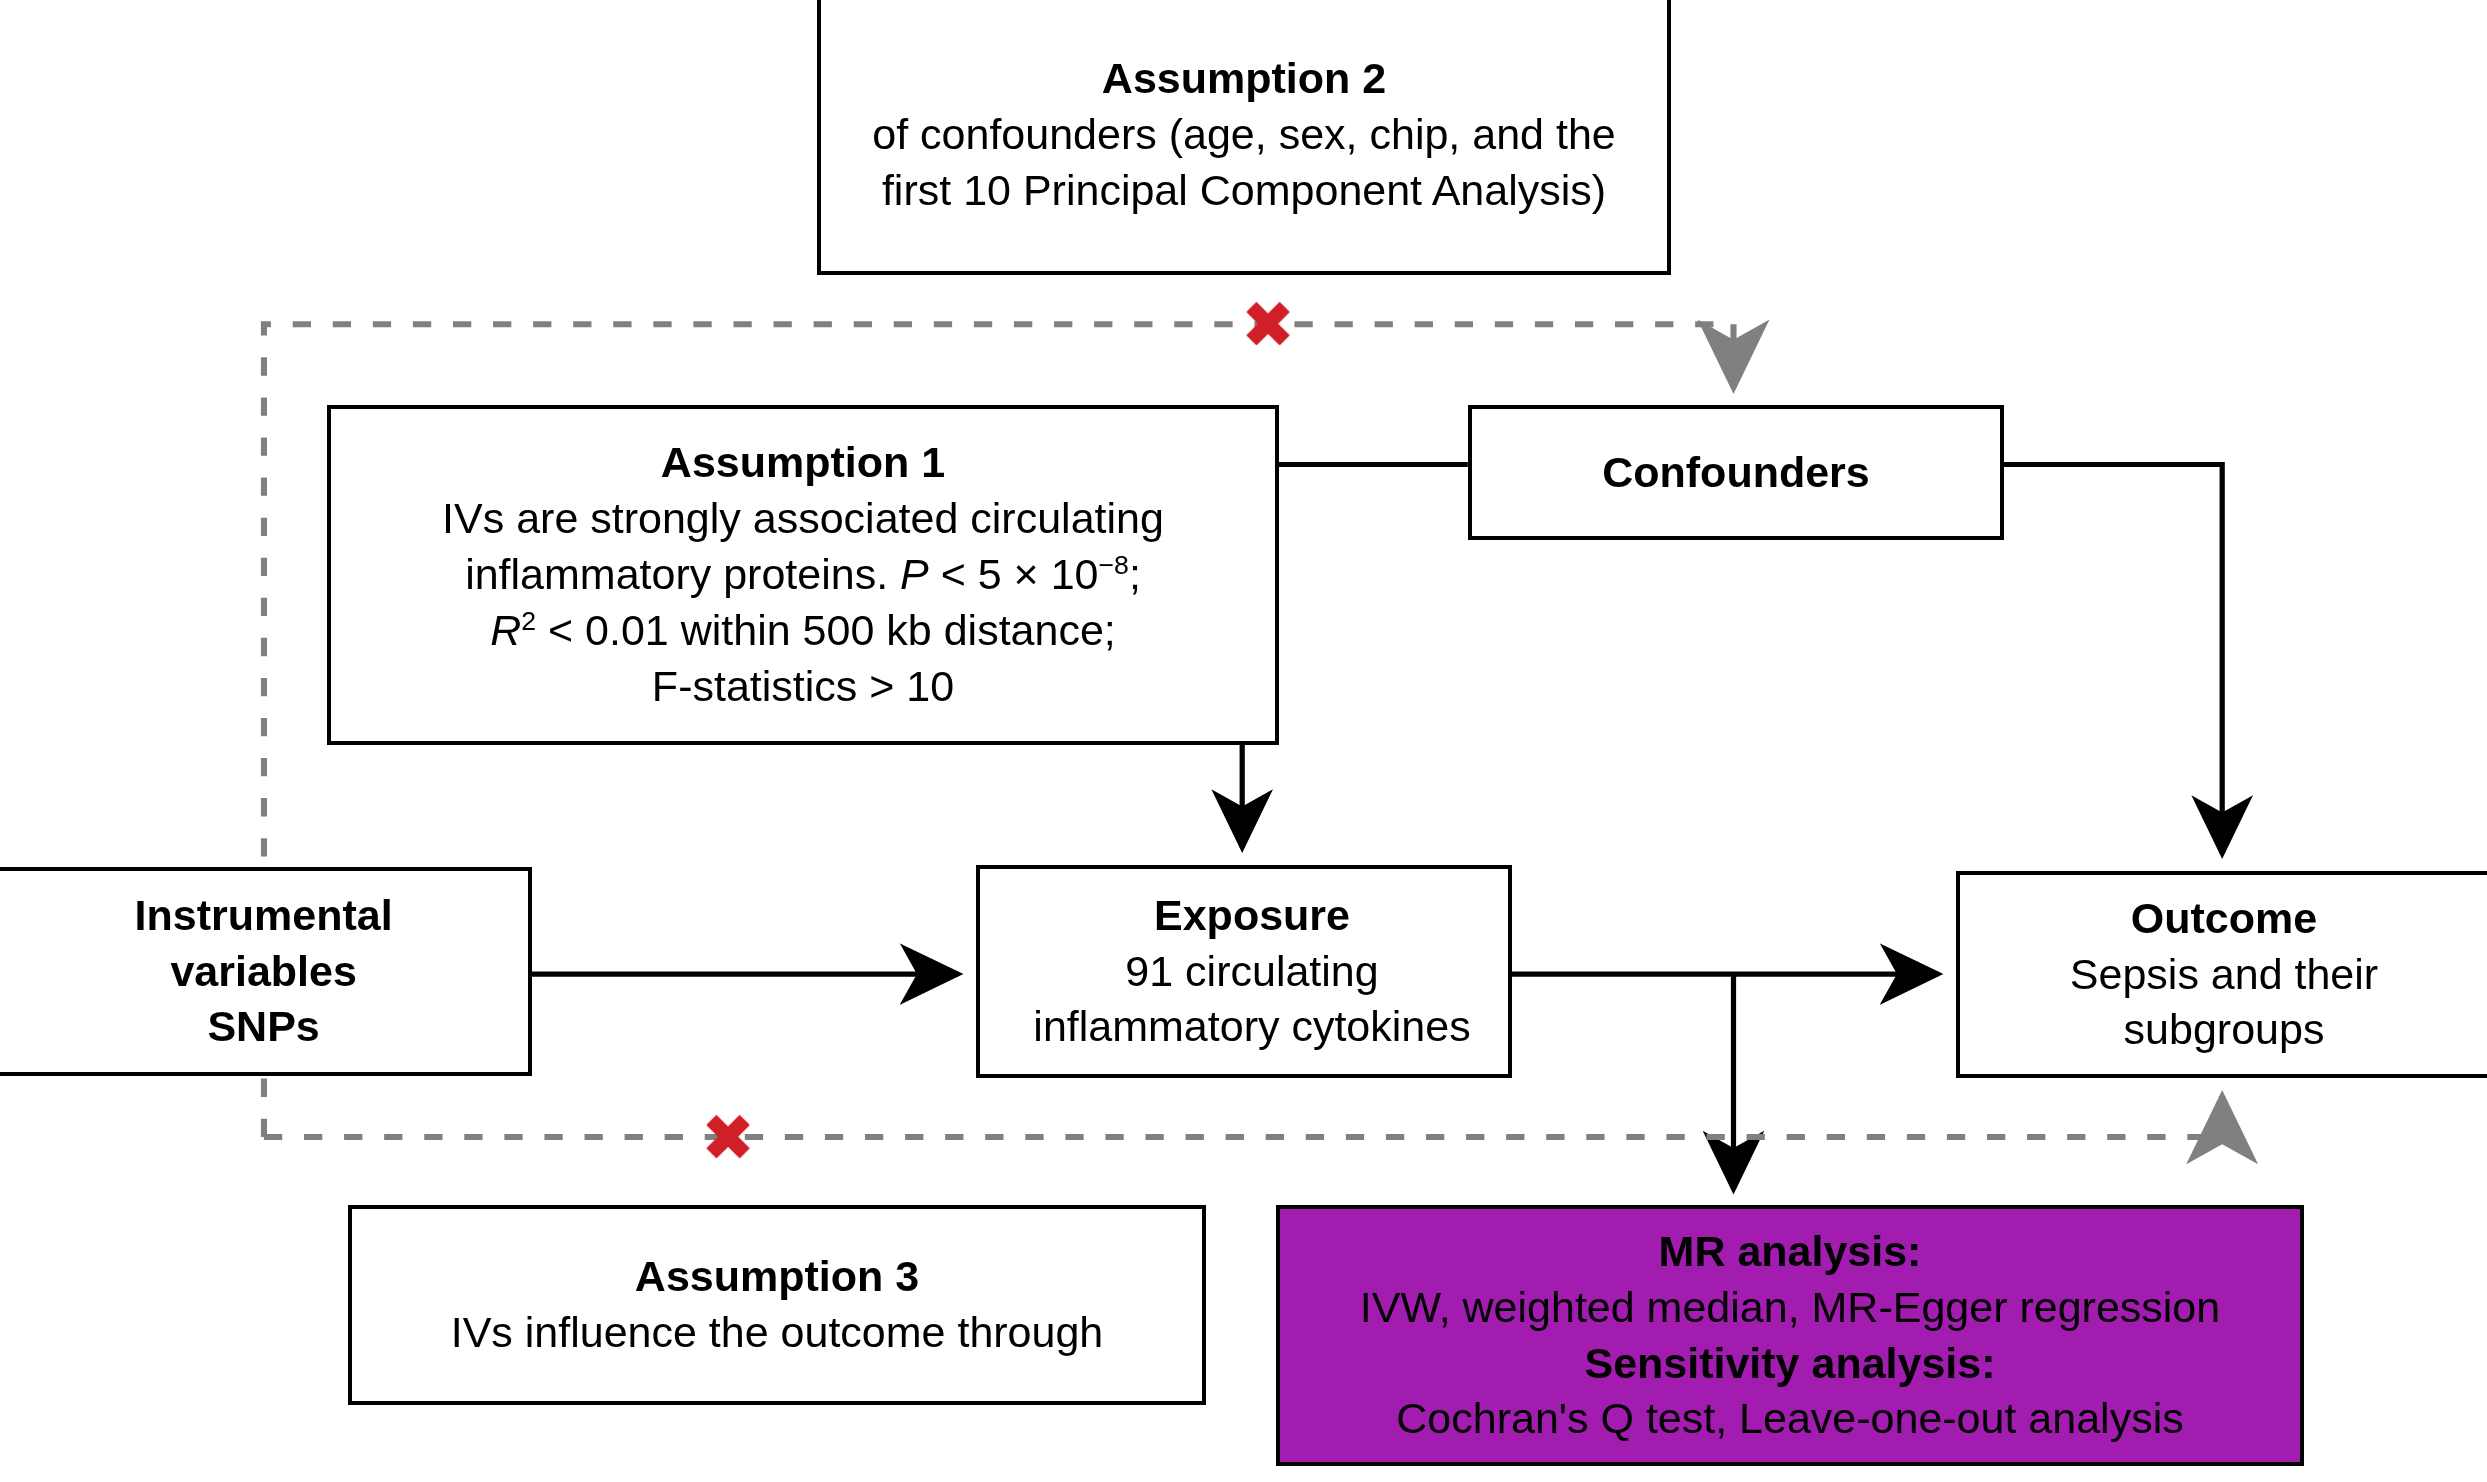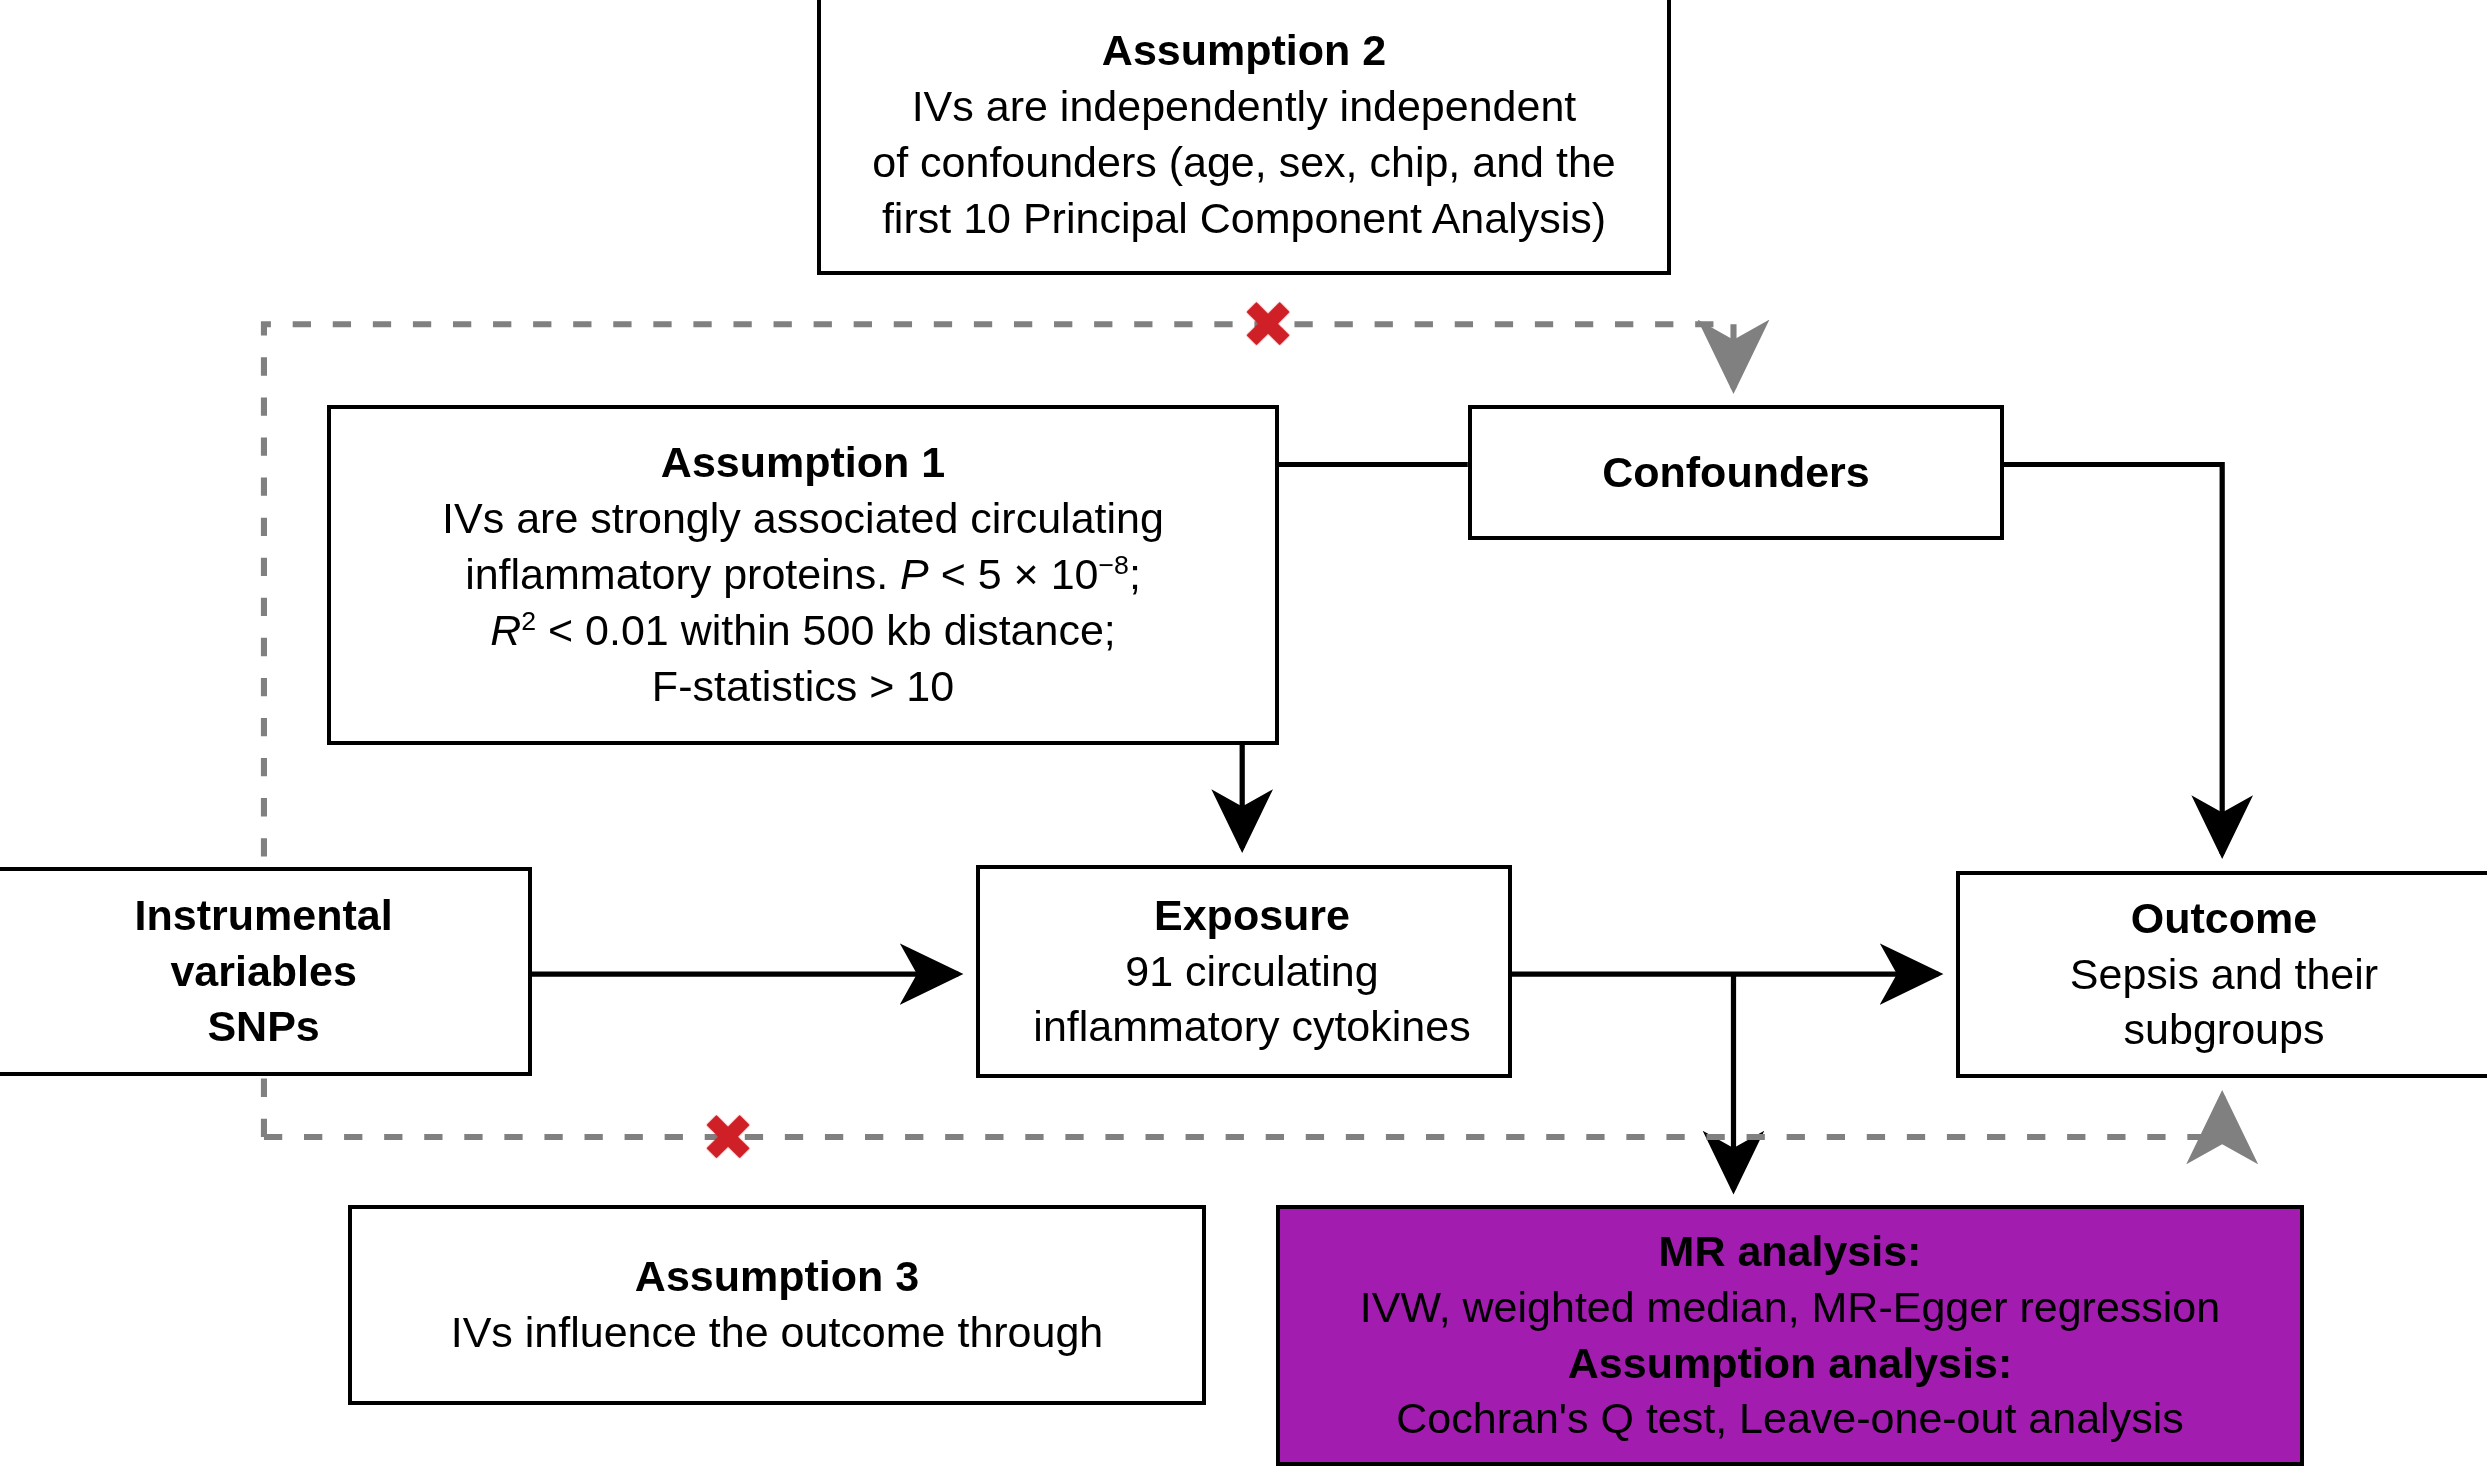--- a/index.html
+++ b/index.html
@@ -52,21 +52,20 @@
     </g>
 
     <g stroke="#808080" stroke-width="7" fill="none">
       <path d="M1990,372 L1990,445" marker-end="url(#ahg)"></path>
       <path d="M2551,1305 L2551,1258" marker-end="url(#ahg)"></path>
     </g>
   </svg>
 
   <div class="box" style="left:817px;top:-4.4px;width:854px;height:279px;padding:12.2px 19px;">
     <span class="ln b">Assumption 2</span>
-    <span class="ln">IVs are independently independent</span>
     <span class="ln">of confounders (age, sex, chip, and the</span>
     <span class="ln">first 10 Principal Component Analysis)</span>
   </div>
 
   <div class="box" style="left:327px;top:405px;width:952px;height:340px;padding:8.7px 15.7px;">
     <span class="ln b">Assumption 1</span>
     <span class="ln">IVs are strongly associated circulating</span>
     <span class="ln"><span>inflammatory proteins. </span><span class="it">P</span><span> &lt; 5 × 10</span><sup>−8</sup><span>;</span></span>
     <span class="ln"><span class="it">R</span><sup>2</sup><span> &lt; 0.01 within 500 kb distance;</span></span>
     <span class="ln">F-statistics &gt; 10</span>
@@ -95,21 +94,21 @@
   </div>
 
   <div class="box" style="left:348px;top:1205px;width:858px;height:200px;padding:5.2px 15.7px;">
     <span class="ln b">Assumption 3</span>
     <span class="ln">IVs influence the outcome through</span>
   </div>
 
   <div class="box shaded" style="left:1276px;top:1205px;width:1028px;height:261px;padding:7px 14px;">
     <span class="ln b">MR analysis:</span>
     <span class="ln">IVW, weighted median, MR-Egger regression</span>
-    <span class="ln b">Assumption analysis:</span>
+    <span class="ln b">Sensitivity analysis:</span>
     <span class="ln">Cochran's Q test, Leave-one-out analysis</span>
   </div>
 
   <div class="xmark" style="left:1268px;top:325px;">✖</div>
   <div class="xmark" style="left:728px;top:1138px;">✖</div>
 
 </div>
 
 
 </body></html>

